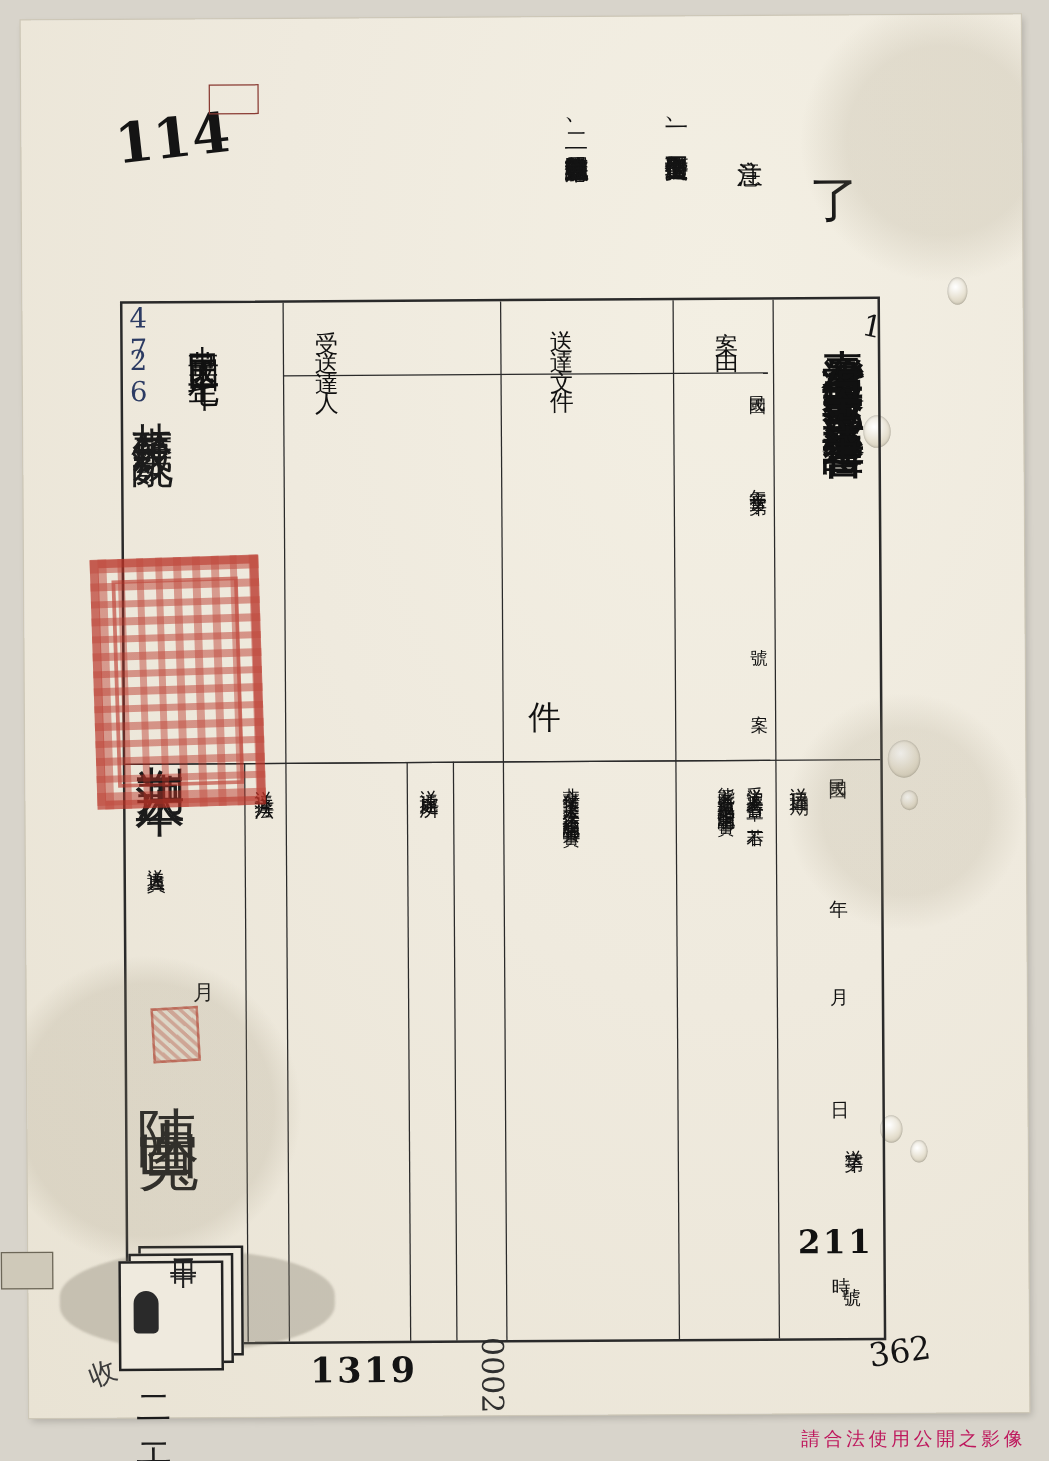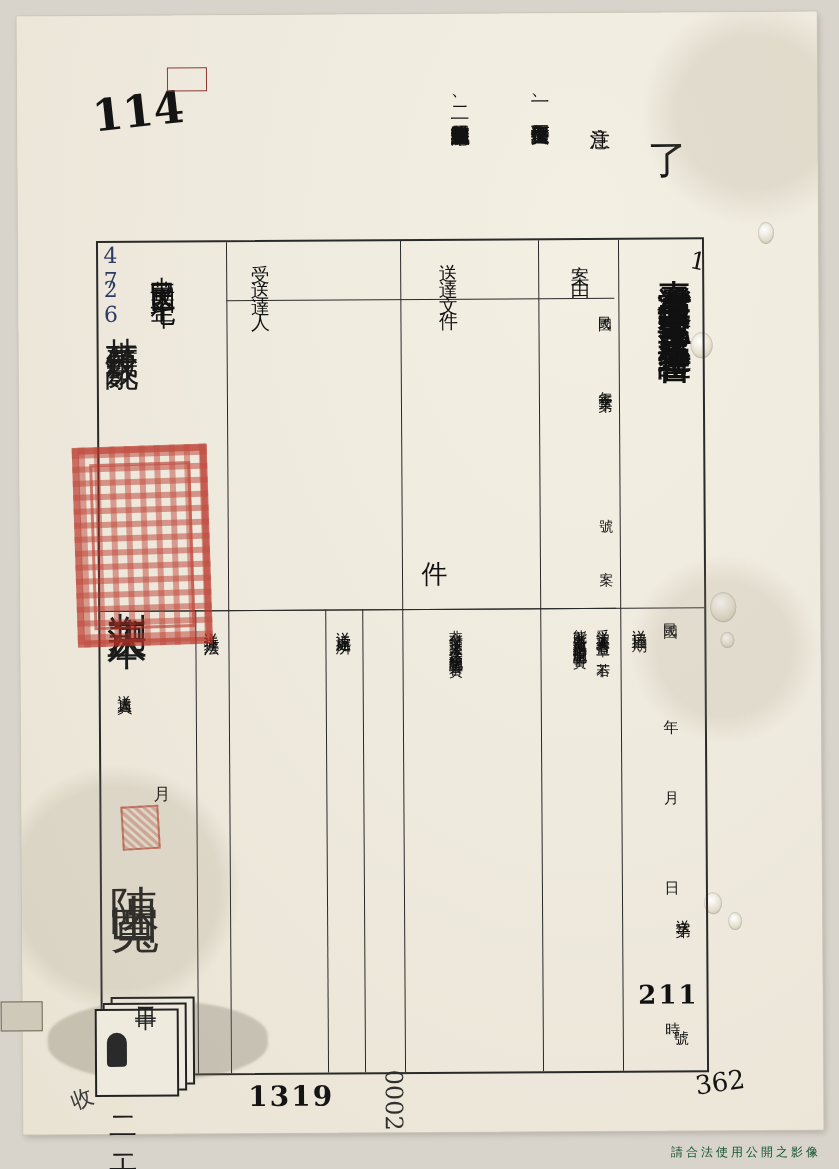--- a/index.html
+++ b/index.html
@@ -50,21 +50,21 @@
   }
   
   .note{
     position:absolute;
     font-family:"DejaVu Serif", serif;
     color:#141414;
   }
   #footer-note{
     position:absolute;right:18px;bottom:8px;
     font-family:"DejaVu Serif", serif;
-    font-size:12px;color:#14532d;letter-spacing:3px;margin-left:36px;
+    font-size:15px;color:#be185d;letter-spacing:3px;margin-left:36px;
   }
   #stamp{
     position:absolute;left:55px;top:430px;width:135px;height:200px;
     border:7px solid rgba(185,50,38,.78);
     box-sizing:border-box;
     background:
       repeating-linear-gradient(0deg, rgba(185,50,38,.55) 0 6px, rgba(185,50,38,0) 6px 14px),
       repeating-linear-gradient(90deg, rgba(185,50,38,.5) 0 6px, rgba(185,50,38,0) 6px 15px);
     transform:rotate(-1.5deg);
     opacity:.85;

